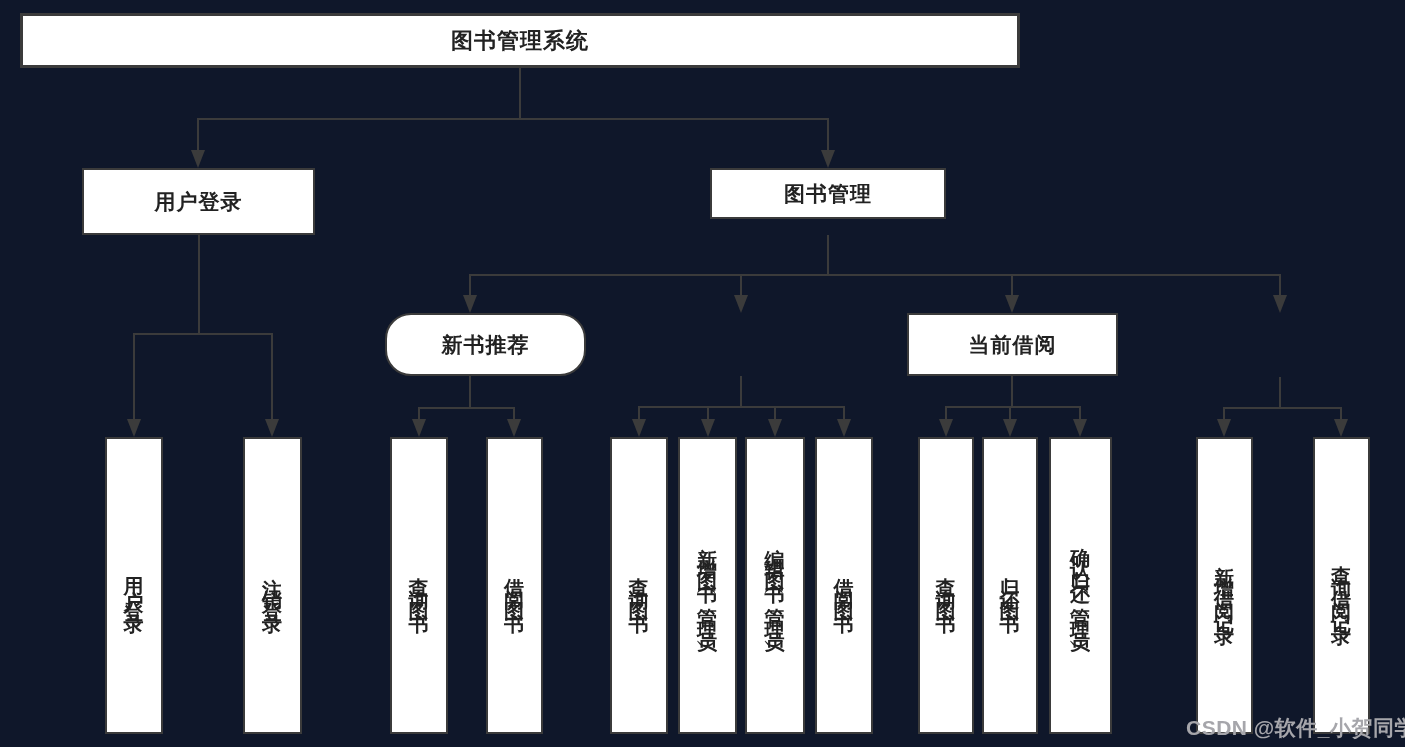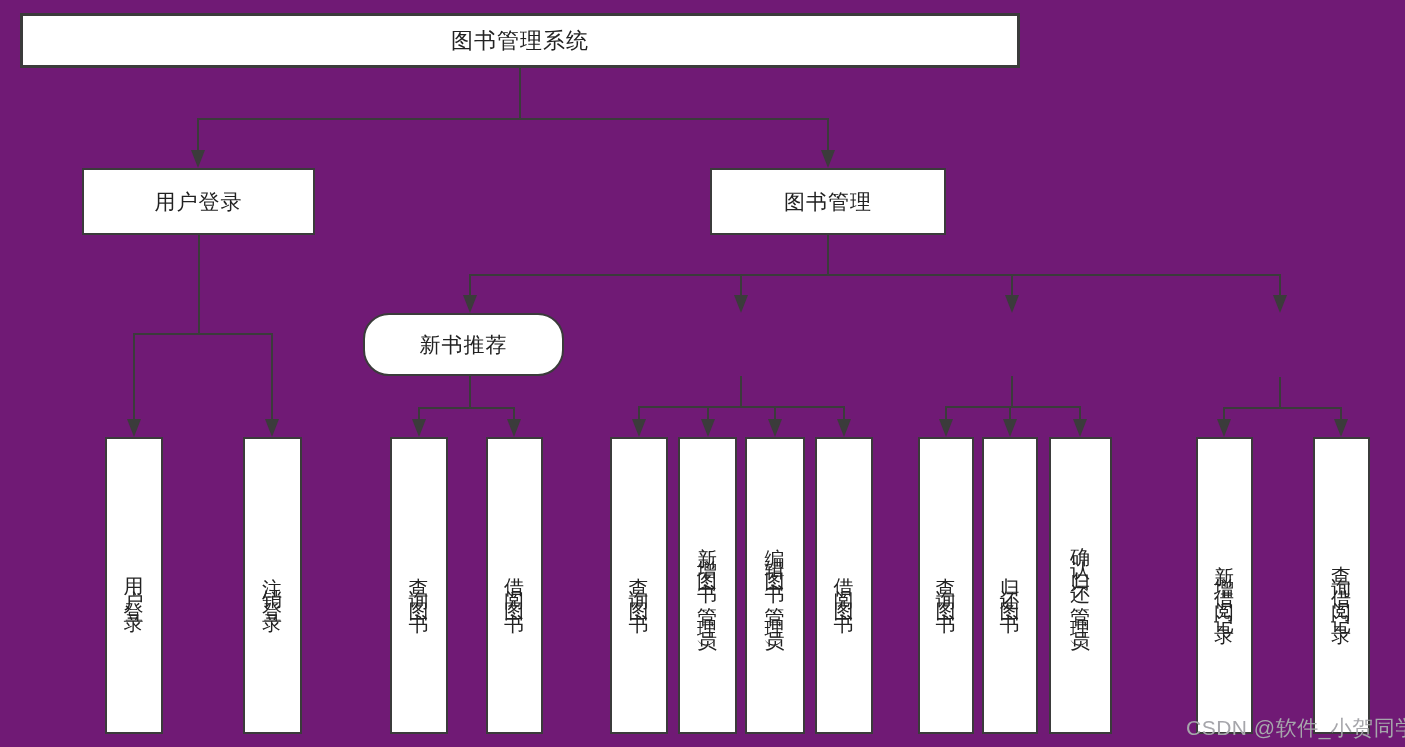--- a/index.html
+++ b/index.html
@@ -3,22 +3,23 @@
 <meta charset="utf-8">
 <style>
   html,body { margin:0; padding:0; }
   body {
     font-family: "Liberation Sans", "DejaVu Sans", sans-serif;
     background:#ffffff;
   }
   .stage {
     position:relative;
     width:1405px; height:747px;
-    background:#701a75;
+    background:#0f172a;
     overflow:hidden;
+    font-weight:bold;
   }
   .box {
     position:absolute;
     box-sizing:border-box;
     background:#ffffff;
     border:2px solid var(--line,#3b3b3b);
     display:flex; align-items:center; justify-content:center;
     color:#222222;
     font-size:21px;
     letter-spacing:1px;
@@ -58,41 +59,42 @@
   <div class="box root-box" style="left:20px; top:13px; width:1000px; height:55px;">图书管理系统</div>
 
   <div class="vl" style="left:519px; top:68px; height:50px;"></div>
   <div class="hl" style="left:197px; top:118px; width:632px;"></div>
   <div class="vl" style="left:197px; top:118px; height:34px;"></div>
   <div class="vl" style="left:827px; top:118px; height:34px;"></div>
   <div class="arrow" style="left:191px; top:150px;"></div>
   <div class="arrow" style="left:821px; top:150px;"></div>
 
   <div class="box" style="left:82px; top:168px; width:233px; height:67px;">用户登录</div>
-  <div class="box" style="left:710px; top:168px; width:236px; height:67px;">图书管理</div>
+  <div class="box" style="left:710px; top:168px; width:236px; height:51px;">图书管理</div>
 
   <div class="vl" style="left:198px; top:235px; height:98px;"></div>
   <div class="hl" style="left:133px; top:333px; width:140px;"></div>
   <div class="vl" style="left:133px; top:333px; height:86px;"></div>
   <div class="vl" style="left:271px; top:333px; height:86px;"></div>
   <div class="arrow" style="left:127px; top:419px;"></div>
   <div class="arrow" style="left:265px; top:419px;"></div>
 
   <div class="vl" style="left:827px; top:235px; height:39px;"></div>
   <div class="hl" style="left:469px; top:274px; width:812px;"></div>
   <div class="vl" style="left:469px;  top:274px; height:21px;"></div>
   <div class="vl" style="left:740px;  top:274px; height:21px;"></div>
   <div class="vl" style="left:1011px; top:274px; height:21px;"></div>
   <div class="vl" style="left:1279px; top:274px; height:21px;"></div>
   <div class="arrow" style="left:463px;  top:295px;"></div>
   <div class="arrow" style="left:734px;  top:295px;"></div>
   <div class="arrow" style="left:1005px; top:295px;"></div>
   <div class="arrow" style="left:1273px; top:295px;"></div>
 
-  <div class="box" style="left:363px; top:313px; width:201px; height:63px;border-radius:26px;">新书推荐</div>
+  <div class="box" style="left:385px; top:313px; width:201px; height:63px;border-radius:26px;">新书推荐</div>
+  <div class="box" style="left:907px; top:313px; width:211px; height:63px;">当前借阅</div>
 
   <div class="vl" style="left:469px; top:376px; height:31px;"></div>
   <div class="hl" style="left:418px; top:407px; width:97px;"></div>
   <div class="vl" style="left:418px; top:407px; height:12px;"></div>
   <div class="vl" style="left:513px; top:407px; height:12px;"></div>
   <div class="arrow" style="left:412px; top:419px;"></div>
   <div class="arrow" style="left:507px; top:419px;"></div>
 
   <div class="vl" style="left:740px; top:376px; height:30px;"></div>
   <div class="hl" style="left:638px; top:406px; width:207px;"></div>

